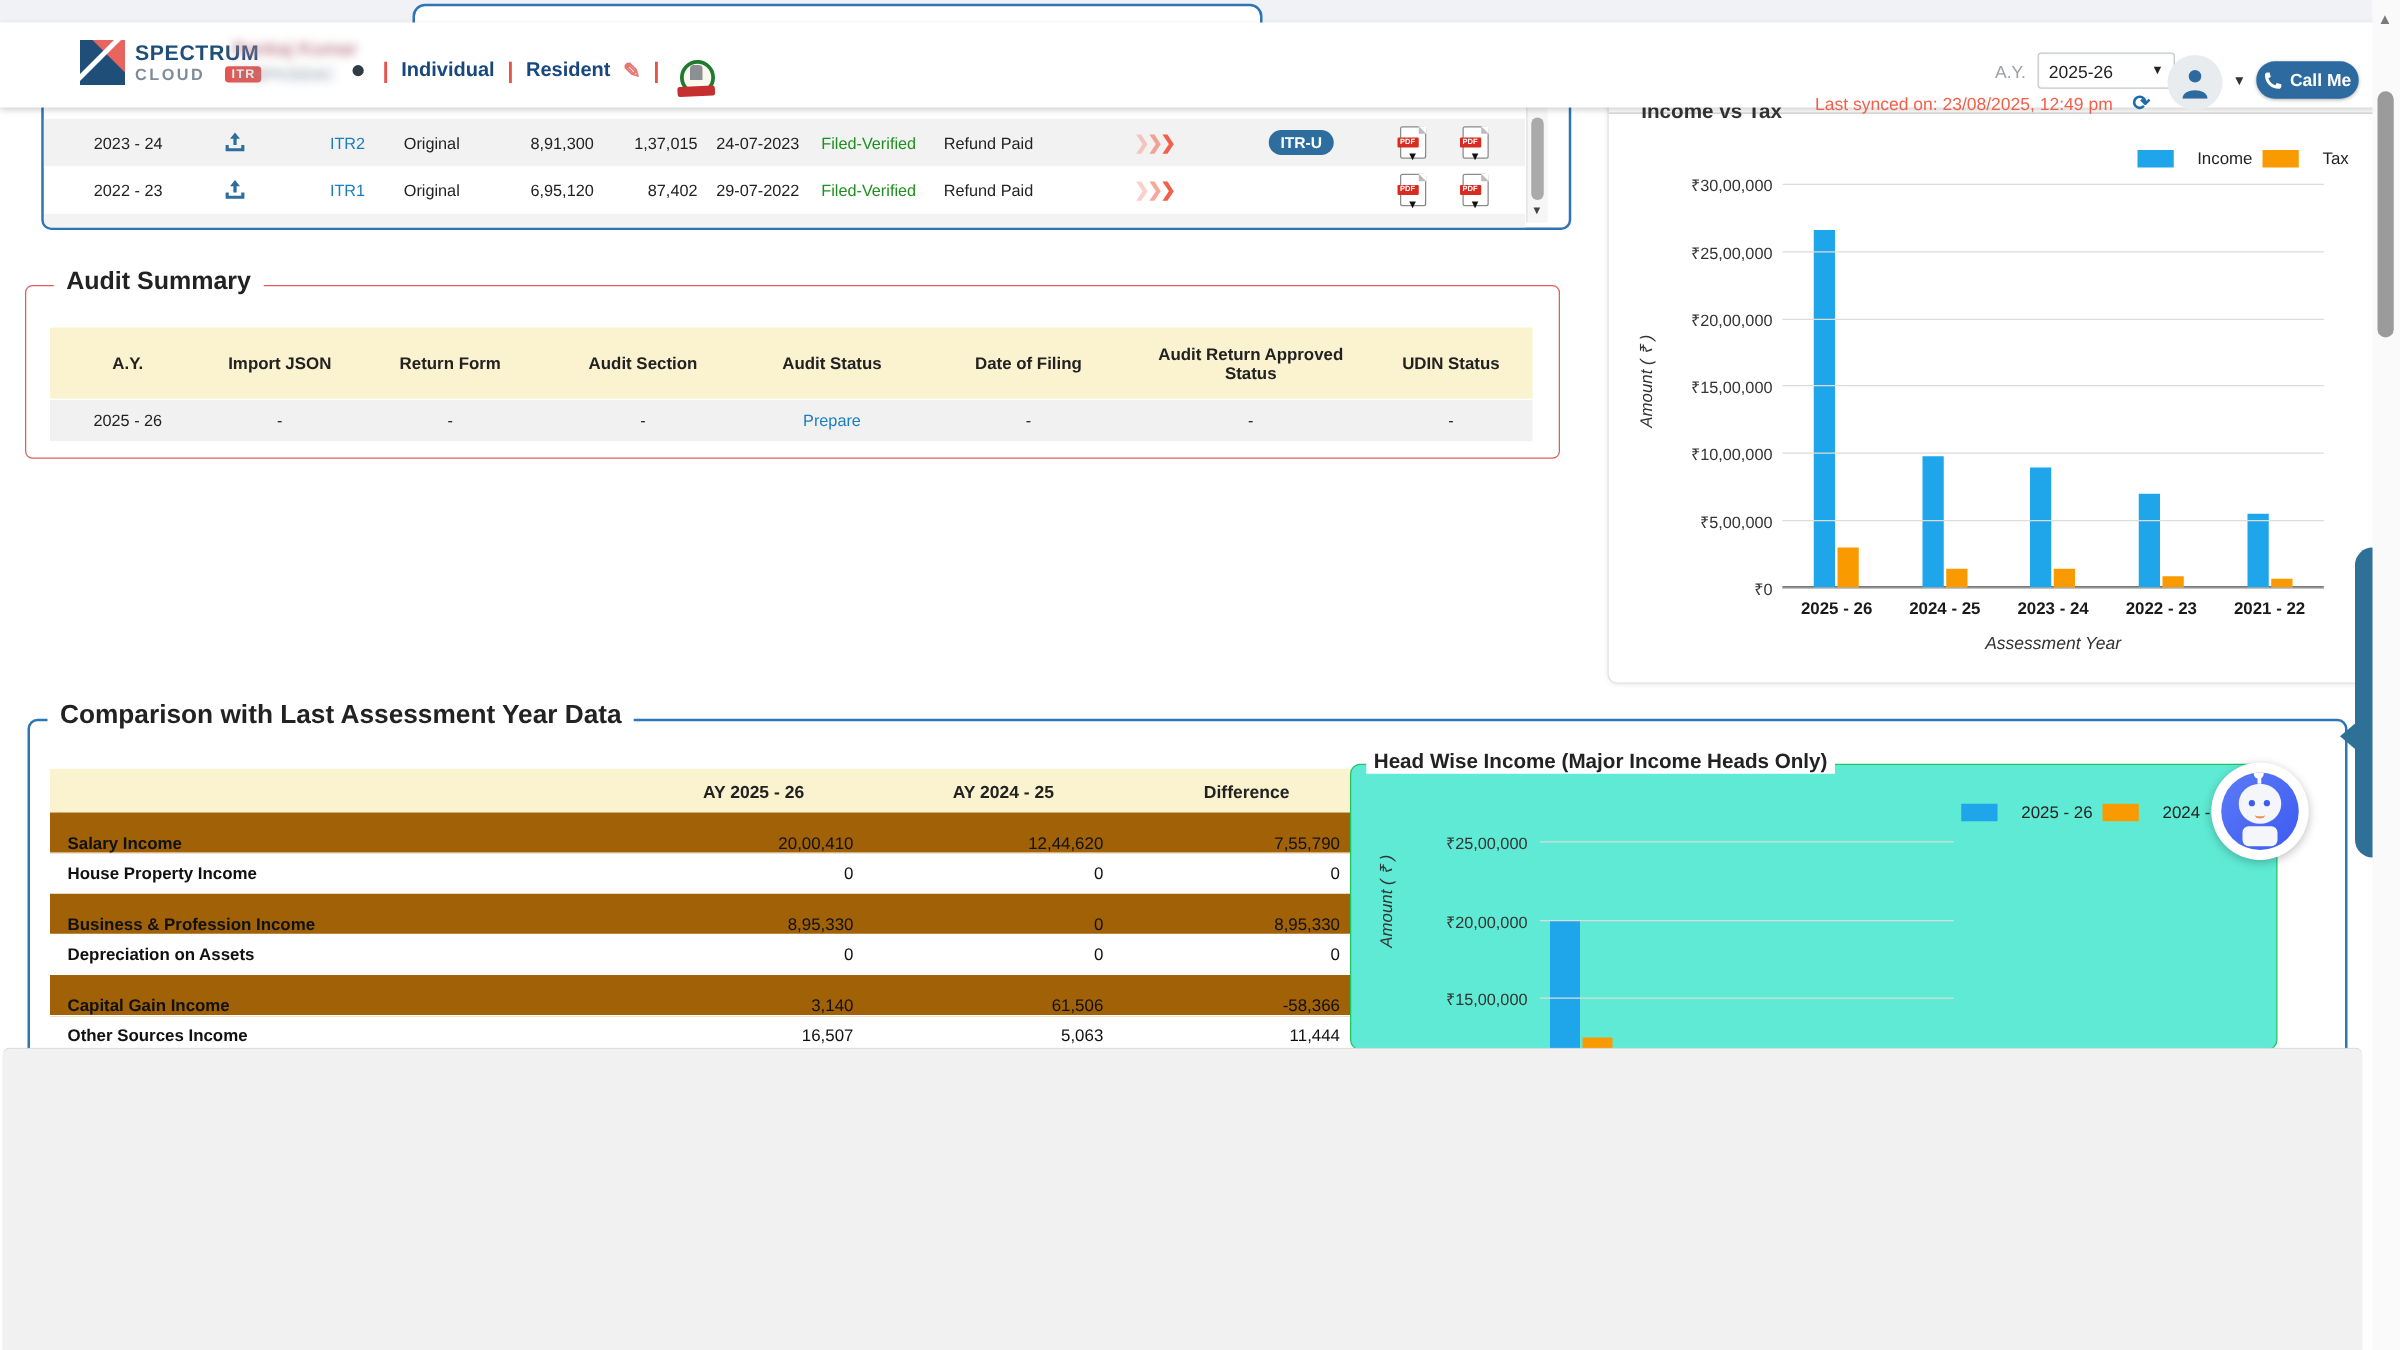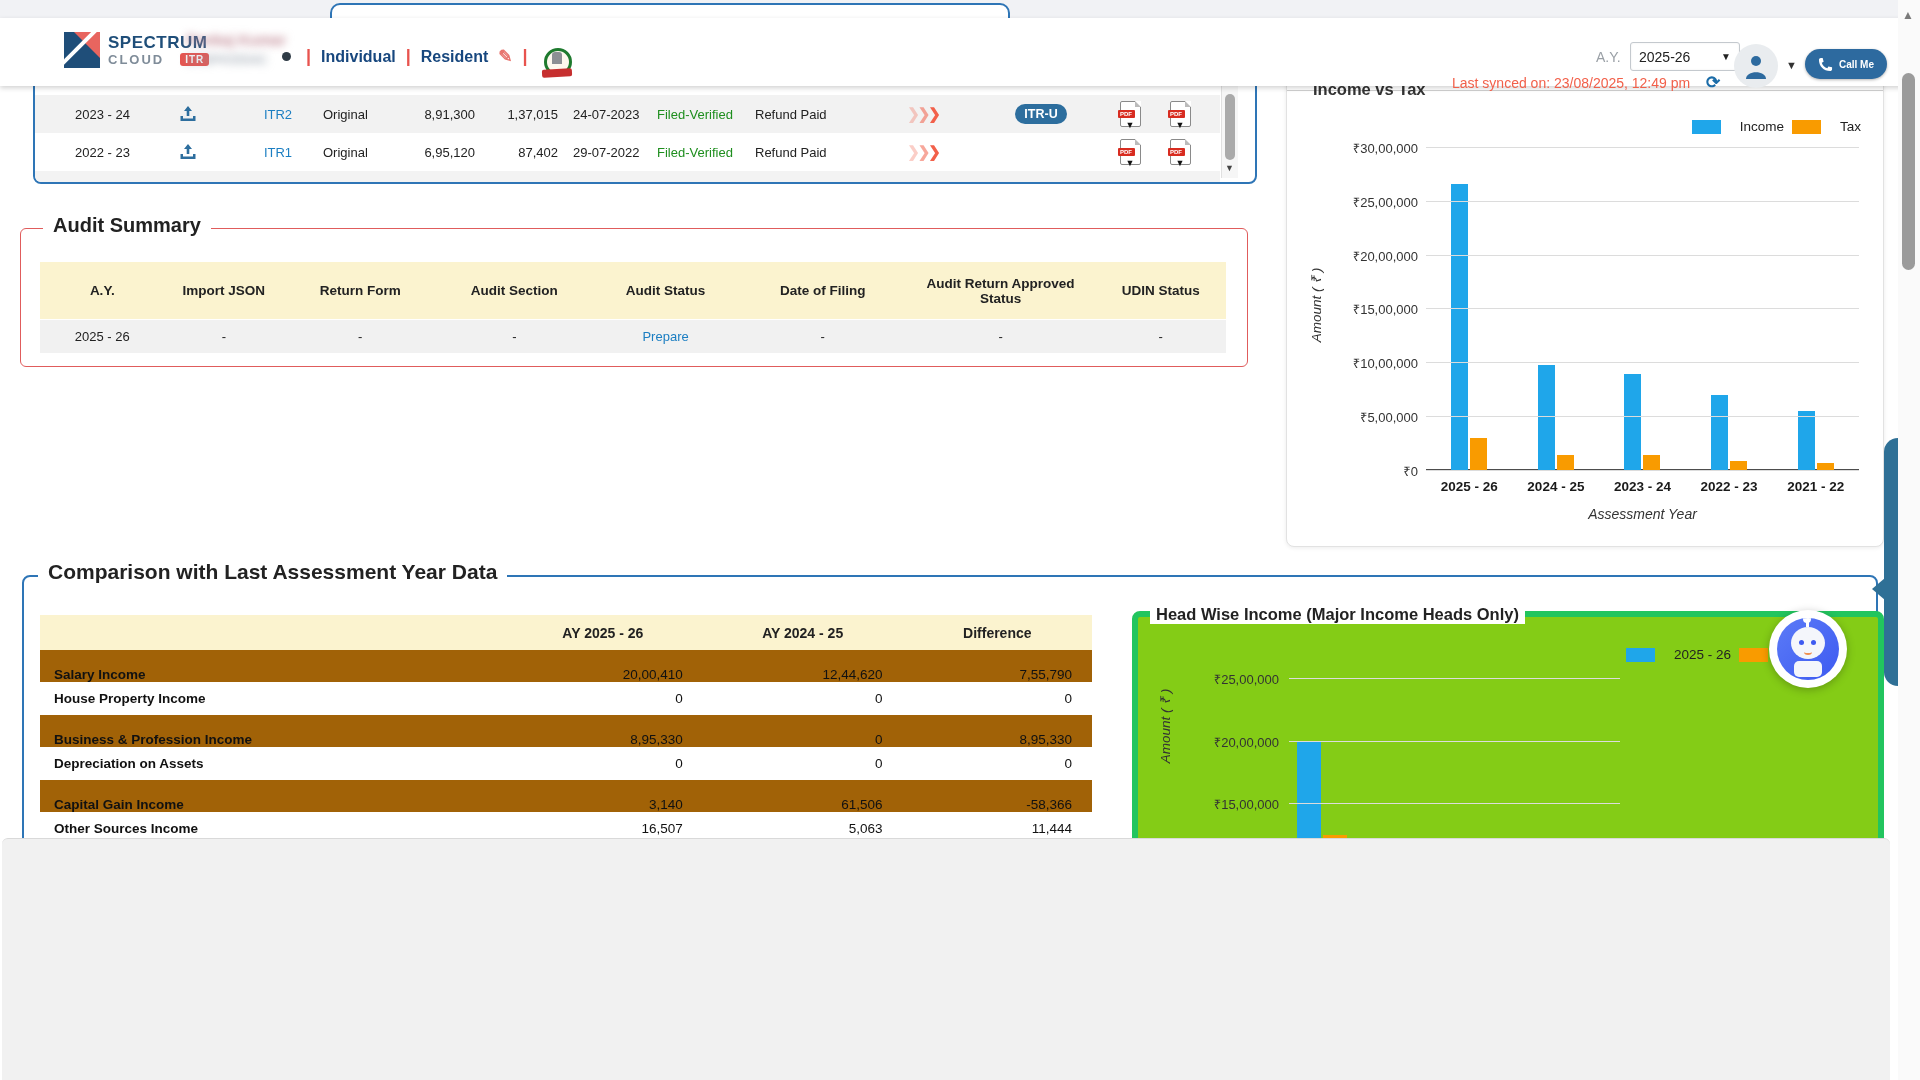--- a/index.html
+++ b/index.html
@@ -41,21 +41,21 @@
   #ay-select{left:1630px;top:24px;width:92px;height:27px;background:#fff;border:1px solid #c4c9ce;
       border-radius:3px;display:flex;align-items:center;justify-content:space-between;
       padding:0 8px;font-size:14px;color:#222;cursor:pointer;box-shadow:inset 0 0 2px rgba(0,0,0,.08);}
   #ay-caret{font-size:10px;color:#222;}
   #sync-text{left:1452px;top:57px;font-size:14px;color:#f2604a;}
   #refresh-icon{left:1706px;top:54px;font-size:17px;color:#1b6ca8;font-weight:bold;cursor:pointer;}
   #avatar{left:1734px;top:26px;width:44px;height:44px;border-radius:50%;background:#e9ecef;cursor:pointer;}
   #avatar svg{position:absolute;left:10px;top:9px;}
   #avatar-caret{left:1786px;top:41px;font-size:11px;color:#333;cursor:pointer;}
   #call-me-btn{left:1805px;top:31px;width:82px;height:30px;background:#2d6a9f;border-radius:15px;
-      display:flex;align-items:center;justify-content:center;gap:6px;color:#fff;font-size:10px;
+      display:flex;align-items:center;justify-content:center;gap:6px;color:#fff;font-size:14px;
       font-weight:bold;cursor:pointer;box-shadow:0 1px 3px rgba(0,0,0,.3);}
 
   
   #filing-box{left:33px;top:62px;width:1220px;height:118px;background:#fff;border:2px solid #2e75b6;
       border-radius:8px;overflow:hidden;z-index:1;}
   .frow{position:relative;width:1185px;height:38px;font-size:13px;color:#222;}
   .frow.alt{background:#f2f2f2;}
   .frow .cell{position:absolute;top:0;height:38px;display:flex;align-items:center;}
   .frow .c-ay{left:20px;width:95px;justify-content:center;}
   .frow .c-upload{left:140px;width:26px;justify-content:center;}
@@ -97,21 +97,21 @@
   #audit-head{display:flex;background:#fbf3cf;min-height:57px;align-items:center;}
   #audit-head .hcell{font-size:13.5px;font-weight:bold;color:#222;text-align:center;padding:4px 6px;box-sizing:border-box;}
   #audit-row{display:flex;background:#f1f1f1;height:33px;align-items:center;margin-top:1px;}
   #audit-row .rcell{font-size:13px;color:#222;text-align:center;box-sizing:border-box;}
   .aw0{width:10.5%;} .aw1{width:10%;} .aw2{width:13%;} .aw3{width:13%;} .aw4{width:12.5%;}
   .aw5{width:14%;} .aw6{width:16%;} .aw7{width:11%;}
   .prepare-link{color:#1b7ec2;cursor:pointer;}
 
   
   #income-card{left:1286px;top:70px;width:596px;height:475px;background:#fff;border:1px solid #e2e2e2;
-      border-radius:8px;box-shadow:0 1px 4px rgba(0,0,0,.08);}
+      border-radius:8px;box-shadow:0 1px 4px rgba(0,0,0,.08);padding-left:18px;}
   #income-title{position:absolute;left:26px;top:9px;font-size:16.5px;font-weight:bold;color:#333;z-index:2;}
   #income-strike{position:absolute;left:0;top:19px;width:100%;height:1px;background:#cfcfcf;z-index:1;}
   .legend{position:absolute;display:flex;align-items:center;gap:8px;font-size:13.5px;color:#222;}
   #income-legend{top:48px;right:22px;}
   .swatch{width:29px;height:14px;display:inline-block;cursor:pointer;}
   .leg-item{display:flex;align-items:center;gap:19px;cursor:pointer;}
   .plot{position:absolute;}
   .gridline{position:absolute;left:0;width:100%;height:1px;background:#dcdcdc;}
   .axisline{position:absolute;left:0;bottom:-1px;width:100%;height:2px;background:#4d4d4d;}
   .ytick{position:absolute;text-align:right;font-size:13px;color:#333;width:90px;}
@@ -131,22 +131,22 @@
   #comp-table{position:absolute;left:16px;top:38px;width:1052px;}
   #comp-head{display:flex;background:#fbf3cf;height:35px;align-items:center;}
   #comp-head .hcell{font-size:14px;font-weight:bold;color:#222;text-align:center;}
   .comp-row{display:flex;height:31.5px;align-items:center;border-bottom:1px solid #fff;}
   .comp-row.alt{background:#a16207;align-items:flex-end;}
   .comp-row .lbl{font-size:13.5px;color:#111;padding-left:14px;box-sizing:border-box;font-weight:bold;}
   .comp-row .val{font-size:13.5px;color:#111;text-align:right;padding-right:20px;box-sizing:border-box;}
   .cw0{width:44%;} .cw1{width:19%;} .cw2{width:19%;} .cw3{width:18%;}
 
   
-  #headwise-panel{left:1132px;top:611px;width:740px;height:227px;border:6px solid #22c55e;
-      border-radius:8px;background:#84cc16;}
+  #headwise-panel{left:1080px;top:611px;width:740px;height:227px;border:1px solid #22c55e;
+      border-radius:8px;background:#5eead4;}
   #headwise-panel .fieldset-title{font-size:16.5px;font-weight:bold;top:-12px;left:12px;padding:0 6px;}
   #headwise-legend{top:30px;left:488px;}
   #headwise-panel .bar{width:24px;}
 
   
   #bottom-overlay{left:2px;top:838px;width:1888px;height:242px;background:#f1f1f1;
       border-top:1px solid #d9d9d9;border-radius:6px 6px 0 0;z-index:5;}
 
   
   #chatbot{left:1769px;top:610px;width:78px;height:78px;border-radius:50%;background:#fff;

